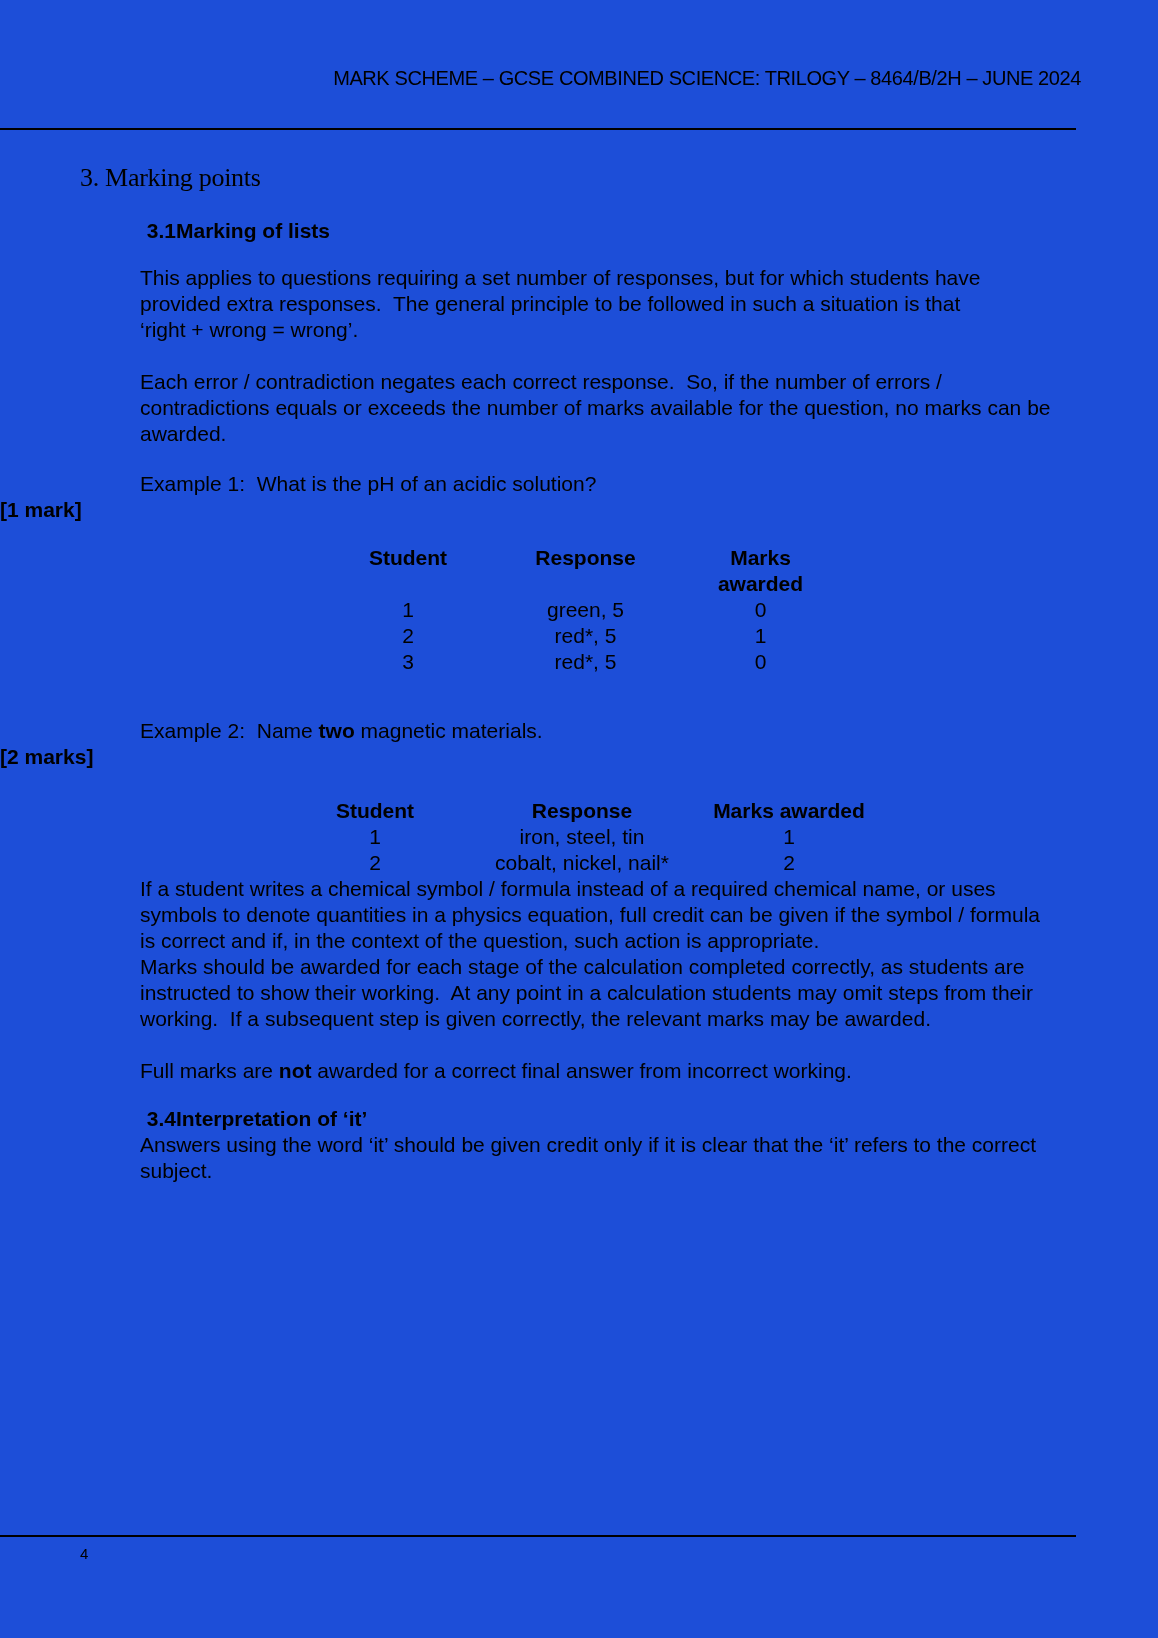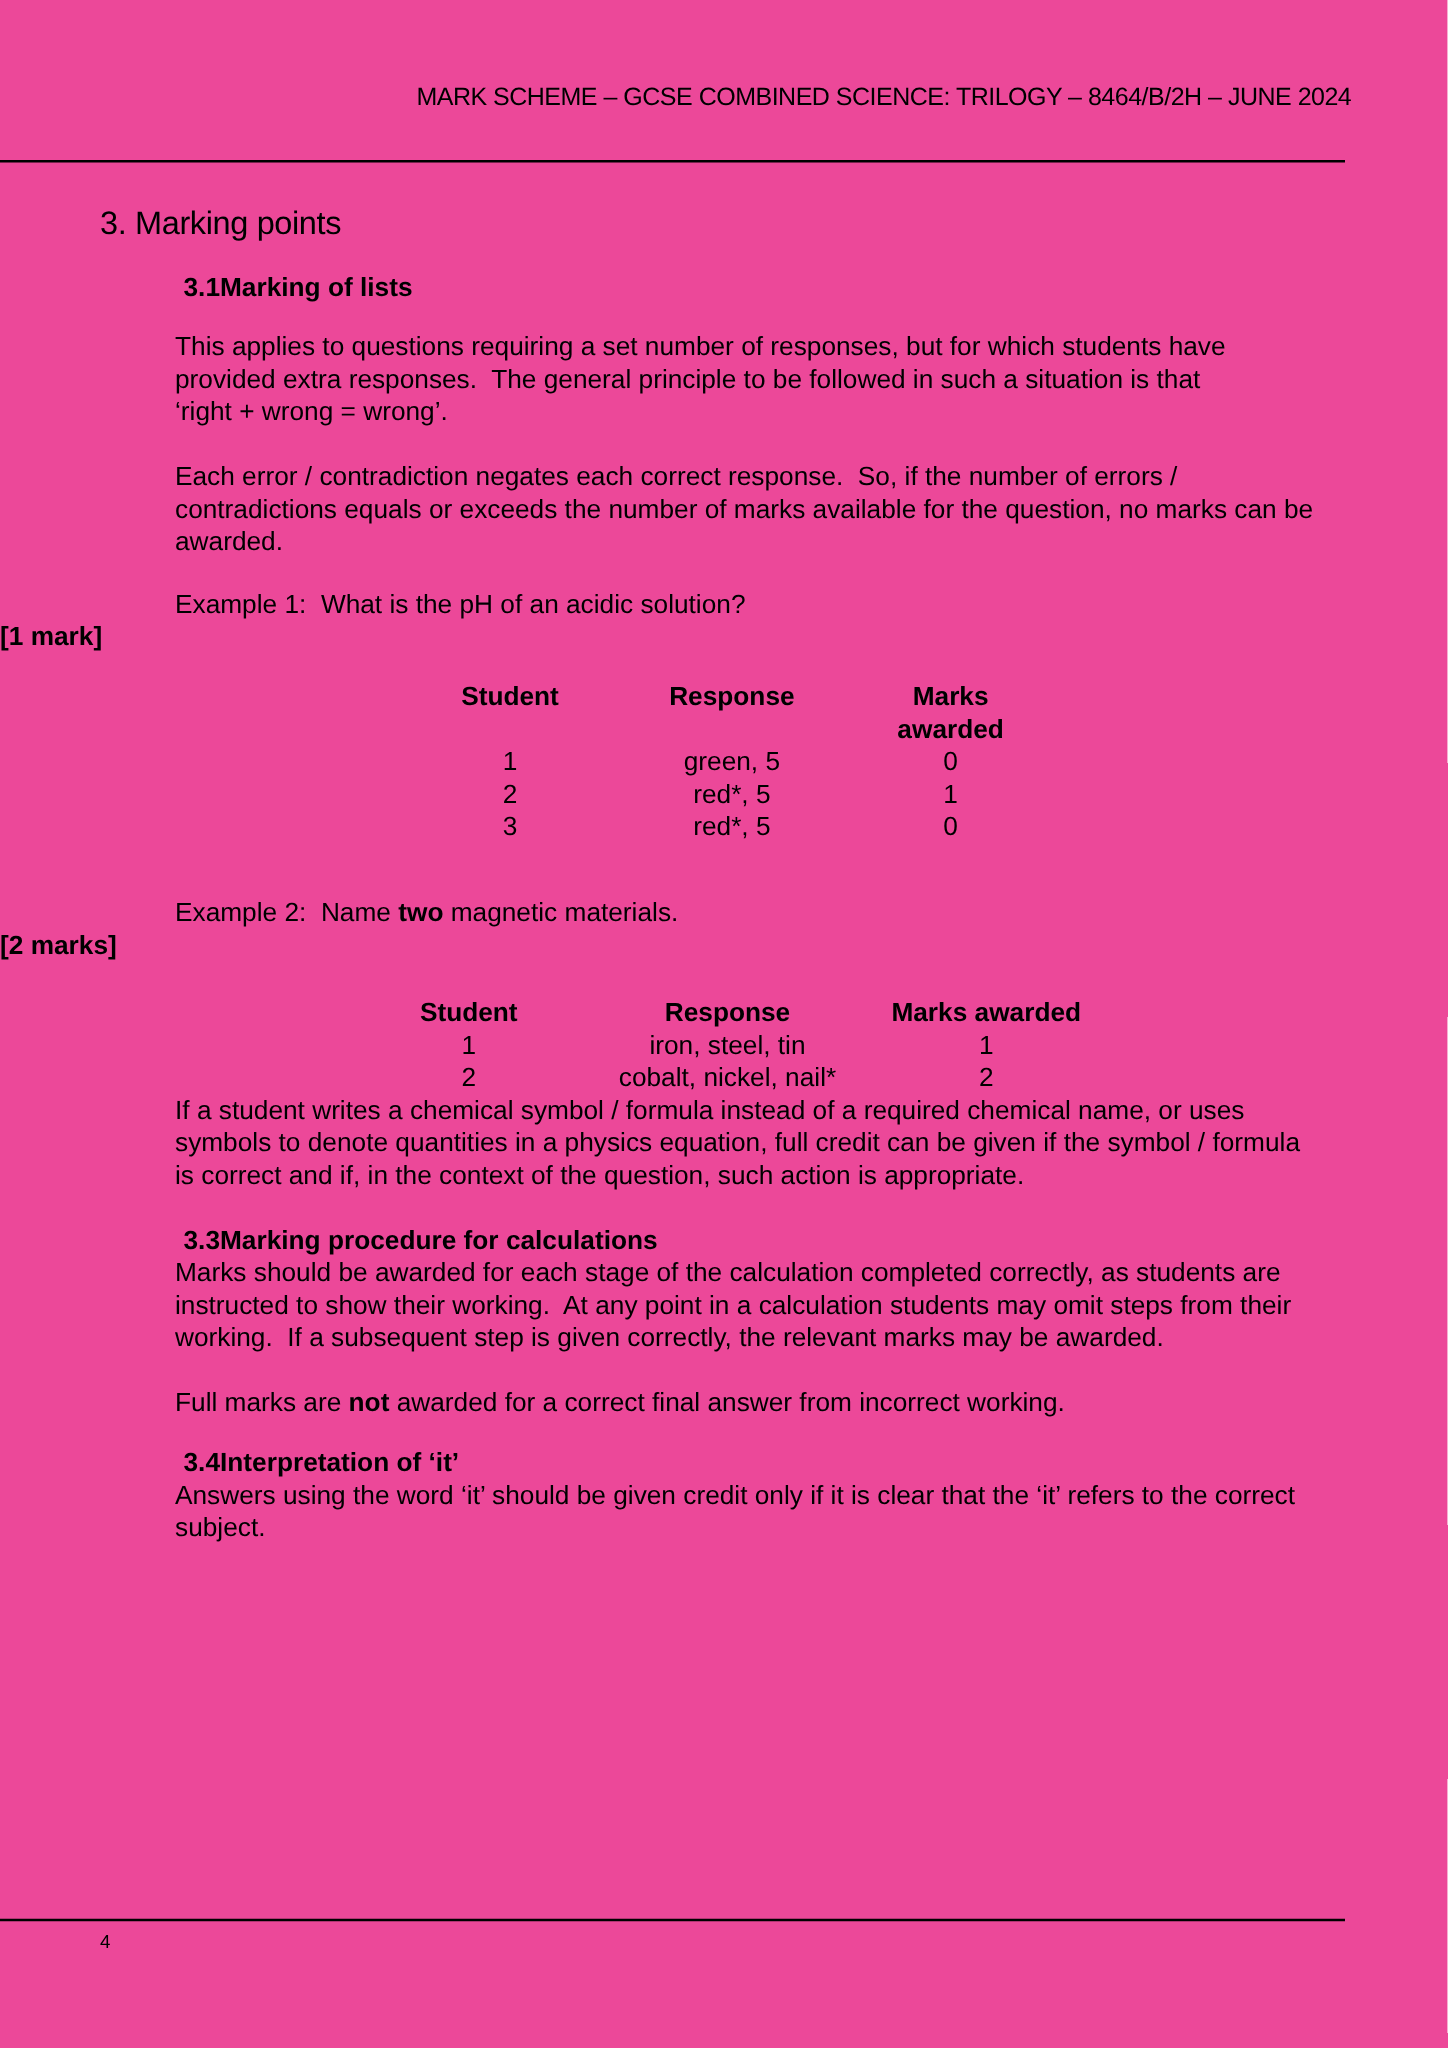--- a/index.html
+++ b/index.html
@@ -4,21 +4,21 @@
 <style>
   html, body {
     margin: 0;
     padding: 0;
     background: #ffffff;
   }
   .page {
     position: relative;
     width: 1158px;
     height: 1638px;
-    background: #ec4899;
+    background: #1d4ed8;
     color: #000000;
     font-family: "Liberation Sans", "DejaVu Sans", sans-serif;
     font-size: 21px;
     line-height: 26px;
     overflow: hidden;
   }
   .doc-header {
     padding-top: 66px;
     padding-right: 77px;
     text-align: right;
@@ -31,20 +31,21 @@
     width: 1076px;
     border-top: 2px solid #000000;
     height: 0;
   }
   .page-title {
     margin: 32px 0 4px 80px;
     font-size: 26px;
     line-height: 32px;
     font-weight: normal;
     letter-spacing: -0.3px;
+    font-family: Liberation Serif, serif;
   }
   .sec-head {
     display: flex;
     margin-left: 116px;
     font-weight: bold;
     text-align: right;
   }
   .sec-head .sec-num {
     width: 60px;
     flex: 0 0 60px;
@@ -183,24 +184,20 @@
         <td>cobalt, nickel, nail*</td>
         <td>2</td>
       </tr>
     </tbody>
   </table>
 
   <div class="para mt-secpara">If a student writes a chemical symbol / formula instead of a required chemical name, or uses
 symbols to denote quantities in a physics equation, full credit can be given if the symbol / formula
 is correct and if, in the context of the question, such action is appropriate.</div>
 
-  <div class="sec-head mt-33">
-    <span class="sec-num">3.3</span>
-    <span class="sec-title">Marking procedure for calculations</span>
-  </div>
   <div class="para mt-secpara">Marks should be awarded for each stage of the calculation completed correctly, as students are
 instructed to show their working.  At any point in a calculation students may omit steps from their
 working.  If a subsequent step is given correctly, the relevant marks may be awarded.</div>
   <div class="para mt-para"><span>Full marks are </span><span style="font-weight: bold;">not</span><span> awarded for a correct final answer from incorrect working.</span></div>
 
   <div class="sec-head mt-34">
     <span class="sec-num">3.4</span>
     <span class="sec-title">Interpretation of ‘it’</span>
   </div>
   <div class="para mt-secpara">Answers using the word ‘it’ should be given credit only if it is clear that the ‘it’ refers to the correct

